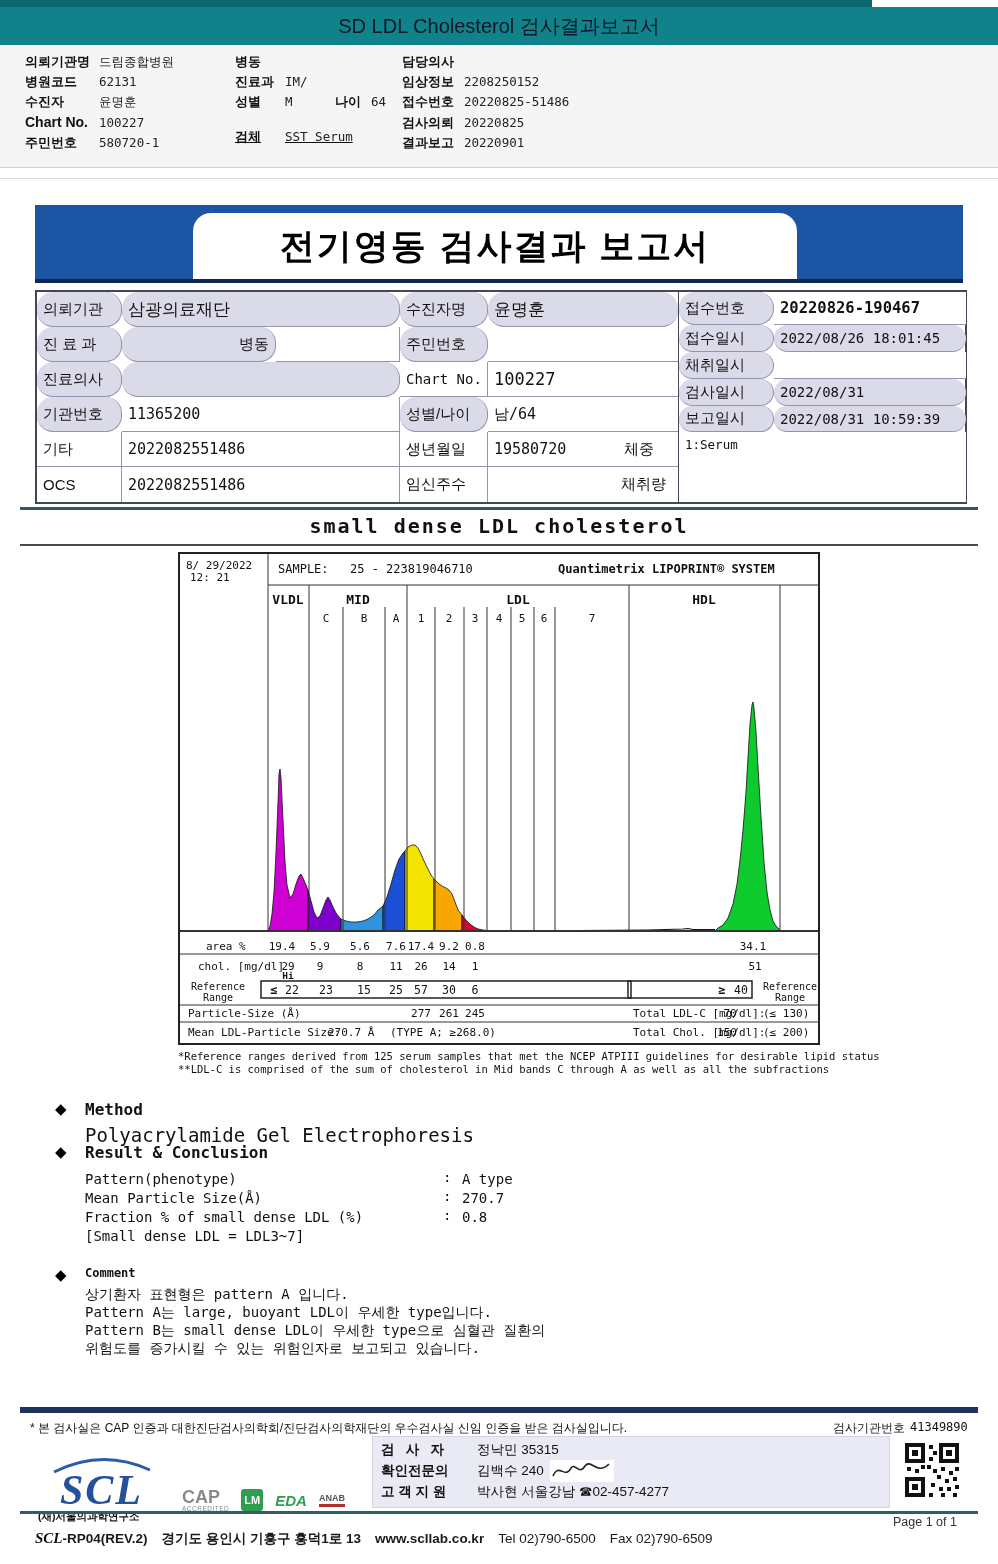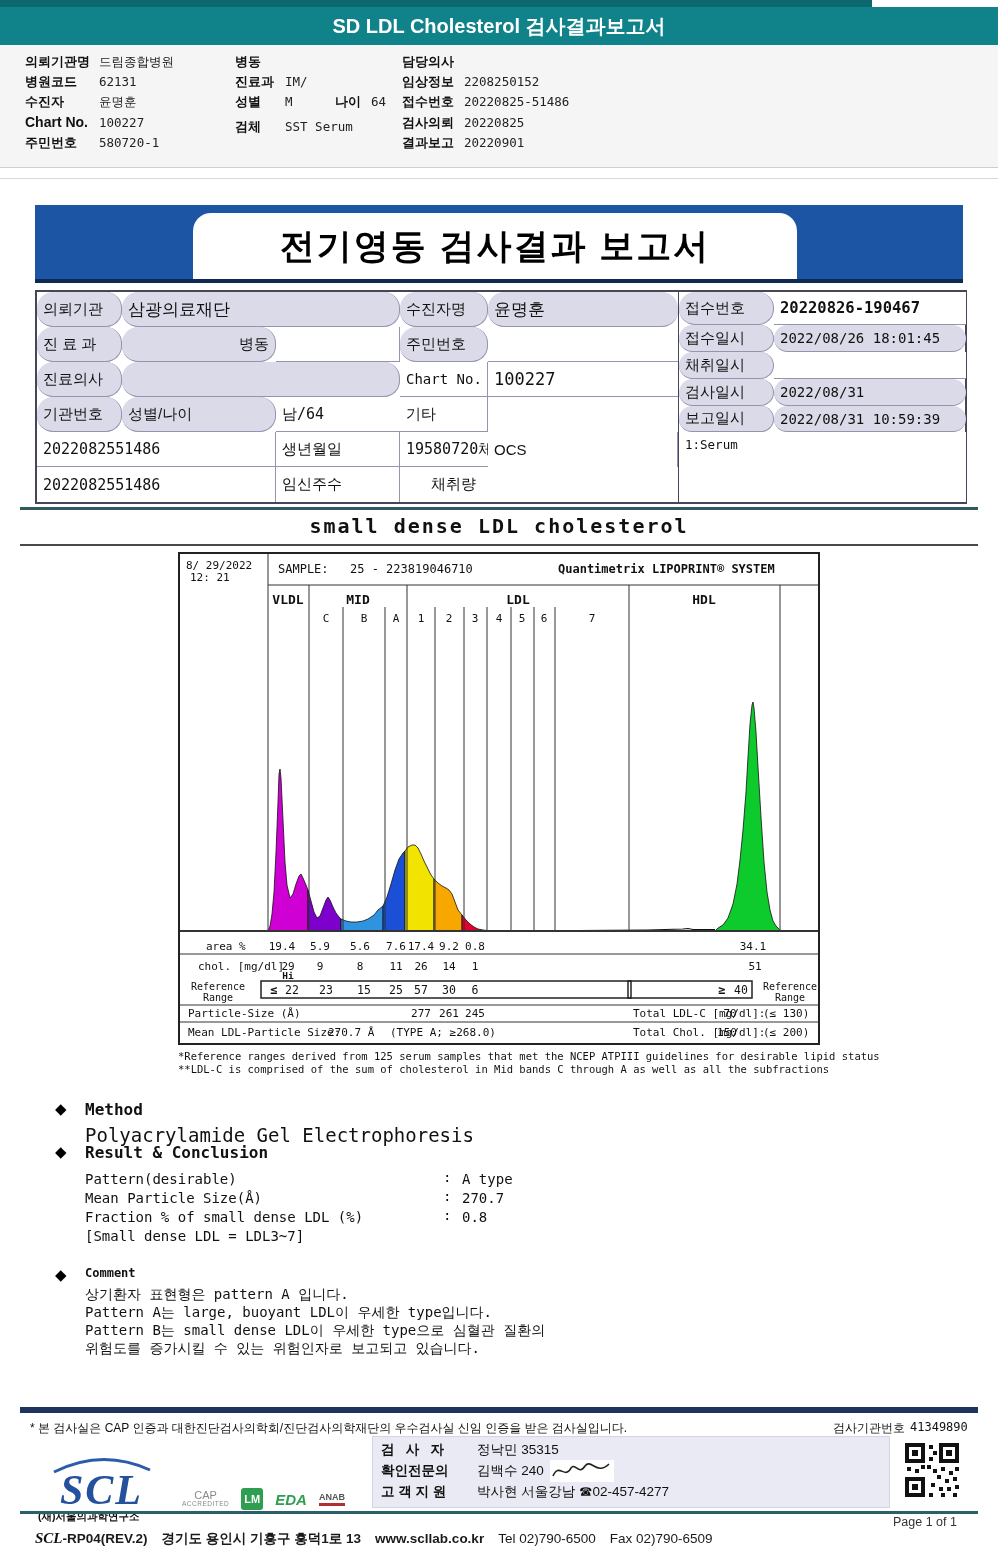--- a/index.html
+++ b/index.html
@@ -38,21 +38,21 @@
   .sig-v{font-size:13.5px;white-space:pre;text-align:right;}
   .ftxt{font-size:13.5px;font-weight:bold;color:#1a1a1a;white-space:pre;}
 </style>
 </head>
 <body>
 
 <div class="page">
 
   <div class="abs" style="left:0;top:0;width:872px;height:7px;background:#0a686e;"></div>
   <div class="abs" style="left:0;top:7px;width:998px;height:38px;background:#10828a;display:flex;align-items:center;justify-content:center;">
-    <span style="color:#ffffff;font-weight:bold;font-size:20px;">SD LDL Cholesterol 검사결과보고서</span>
+    <span style="color:#0f172a;font-weight:normal;font-size:20px;">SD LDL Cholesterol 검사결과보고서</span>
   </div>
 
   <div class="abs phblock">
     <div class="abs" style="left:25px;top:8px;width:205px;">
       <div class="ph-row">
           <span class="ph-l" style="width:74px;font-family:Liberation Mono, monospace;">의뢰기관명</span>
           <span class="ph-v">드림종합병원</span>
         </div>
       <div class="ph-row">
           <span class="ph-l" style="width:74px;">병원코드</span>
@@ -79,21 +79,21 @@
       <div class="ph-row">
           <span class="ph-l" style="width:50px;">진료과</span>
           <span class="ph-v">IM/</span>
         </div>
       <div class="ph-row">
           <span class="ph-l" style="width:50px;">성별</span>
           <span class="ph-v" style="width:50px;">M</span>
           <span class="ph-l" style="width:36px;">나이</span>
           <span class="ph-v">64</span>
         </div>
-      <div class="ph-row" style="margin-top:6px;">
+      <div class="ph-row" style="margin-top:16px;text-decoration:underline;">
           <span class="ph-l" style="width:50px;">검체</span>
           <span class="ph-v">SST Serum</span>
         </div>
     </div>
     <div class="abs" style="left:402px;top:8px;width:260px;">
       <div class="ph-row">
           <span class="ph-l" style="width:62px;">담당의사</span>
           <span class="ph-v"></span>
         </div>
       <div class="ph-row">
@@ -135,20 +135,21 @@
       <div class="cell wht"></div>
       <div class="cell lav"><span>주민번호</span></div>
       <div class="cell wht cv" style="border-right:none;"><span></span></div>
 
       <div class="cell lav"><span>진료의사</span></div>
       <div class="cell lav sp2"><span></span></div>
       <div class="cell wht mono" style="font-size:14px;"><span>Chart No.</span></div>
       <div class="cell wht cv" style="font-size:17px;border-right:none;"><span>100227</span></div>
 
       <div class="cell lav"><span>기관번호</span></div>
+      <div class="cell wht sp2 cv"><span>11365200</span></div>
       <div class="cell lav"><span>성별/나이</span></div>
       <div class="cell wht cv" style="border-right:none;"><span>남/64</span></div>
 
       <div class="cell wht"><span>기타</span></div>
       <div class="cell wht sp2 cv"><span>2022082551486</span></div>
       <div class="cell wht"><span>생년월일</span></div>
       <div class="cell wht cv" style="border-right:none;justify-content:space-between;"><span>19580720</span><span style="font-family:'Liberation Sans',sans-serif;padding-right:18px;">체중</span></div>
 
       <div class="cell wht" style="border-bottom:none;"><span>OCS</span></div>
       <div class="cell wht sp2 cv" style="border-bottom:none;"><span>2022082551486</span></div>
@@ -285,21 +286,21 @@
 
   <div class="abs mono" style="left:178px;top:1050px;font-size:10.5px;">*Reference ranges derived from 125 serum samples that met the NCEP ATPIII guidelines for desirable lipid status</div>
   <div class="abs mono" style="left:178px;top:1063px;font-size:10.5px;">**LDL-C is comprised of the sum of cholesterol in Mid bands C through A as well as all the subfractions</div>
 
   <span class="abs diamond" style="left:55px;top:1100px;">◆</span>
   <span class="abs mh" style="left:85px;top:1100px;">Method</span>
   <span class="abs mb" style="left:85px;top:1124px;">Polyacrylamide Gel Electrophoresis</span>
   <span class="abs diamond" style="left:55px;top:1143px;">◆</span>
   <span class="abs mh" style="left:85px;top:1143px;">Result &amp; Conclusion</span>
 
-  <span class="abs mrow" style="left:85px;top:1171px;">Pattern(desirable)</span>
+  <span class="abs mrow" style="left:85px;top:1171px;">Pattern(phenotype)</span>
   <span class="abs mrow" style="left:443px;top:1169px;">:</span>
   <span class="abs mrow" style="left:462px;top:1171px;">A type</span>
   <span class="abs mrow" style="left:85px;top:1190px;">Mean Particle Size(Å)</span>
   <span class="abs mrow" style="left:443px;top:1188px;">:</span>
   <span class="abs mrow" style="left:462px;top:1190px;">270.7</span>
   <span class="abs mrow" style="left:85px;top:1209px;">Fraction % of small dense LDL (%)</span>
   <span class="abs mrow" style="left:443px;top:1207px;">:</span>
   <span class="abs mrow" style="left:462px;top:1209px;">0.8</span>
   <span class="abs mrow" style="left:85px;top:1228px;">[Small dense LDL = LDL3~7]</span>
 
@@ -334,21 +335,21 @@
   </div>
 
   <svg class="abs" style="left:42px;top:1456px;" width="120" height="54">
     <path d="M12,16 Q60,-8 108,14" fill="none" stroke="#2a5ca8" stroke-width="3"></path>
     <text x="18" y="48" font-family="Liberation Serif,serif" font-style="italic" font-weight="bold" font-size="42" fill="#24509c" letter-spacing="2">SCL</text>
   </svg>
   <span class="abs" style="left:38px;top:1510px;font-size:10.5px;font-weight:bold;">(재)서울의과학연구소</span>
 
   <div class="abs" style="left:182px;top:1488px;display:flex;align-items:center;gap:12px;">
     <div style="color:#8a8a8a;line-height:1;">
-      <div style="font-weight:normal;font-size:11px;text-align:center;">CAP</div>
+      <div style="font-weight:bold;font-size:18px;">CAP</div>
       <div style="font-size:6.5px;letter-spacing:0.5px;">ACCREDITED</div>
     </div>
     <div style="width:22px;height:22px;background:#2f9e50;color:#fff;font-weight:bold;font-size:11px;display:flex;align-items:center;justify-content:center;border-radius:3px;">LM</div>
     <div style="color:#2f9e50;font-style:italic;font-weight:bold;font-size:15px;">EDA</div>
     <div style="color:#555;font-weight:bold;font-size:9px;border-bottom:3px solid #b03030;padding-bottom:1px;">ANAB</div>
   </div>
 
   <svg class="abs" style="left:903px;top:1441px;" width="58" height="58">
     <rect x="0" y="0" width="58" height="58" fill="#fff"></rect>
     <g fill="#111">

